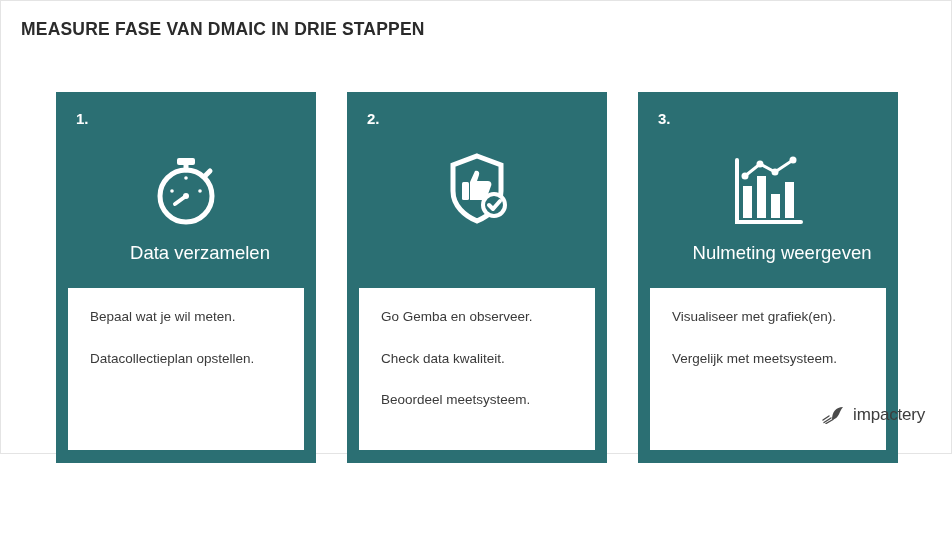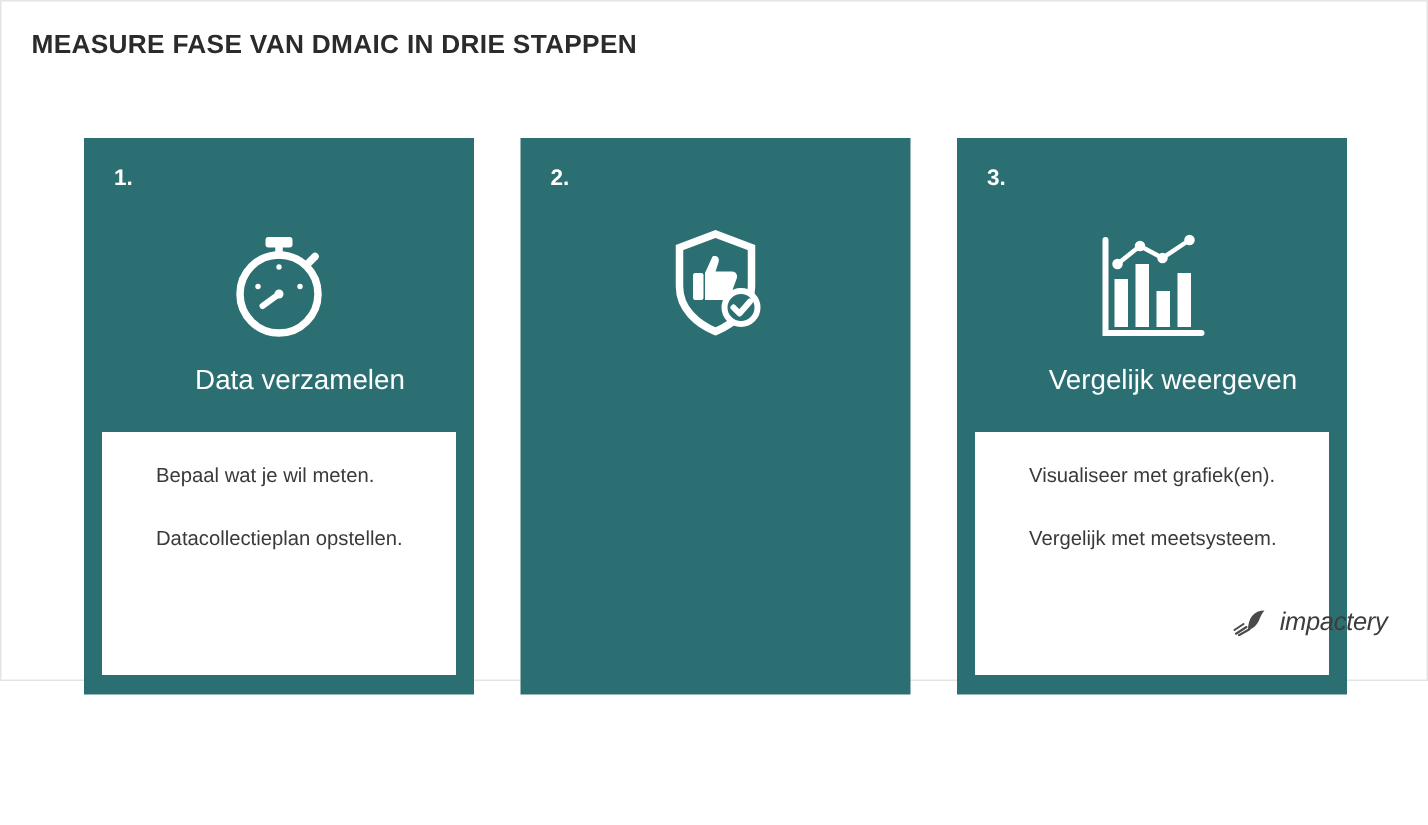--- a/index.html
+++ b/index.html
@@ -75,40 +75,39 @@
     font-weight: normal;
   }
   .card-panel {
     position: absolute;
     left: 12px;
     top: 196px;
     width: 236px;
     height: 162px;
     background: #ffffff;
     box-sizing: border-box;
-    padding: 22px 18px 0 36px;
+    padding: 22px 18px 0 22px;
   }
   .bullet {
     color: #3a3a3a;
     font-size: 13.5px;
     line-height: 1;
     margin-bottom: 28px;
     white-space: nowrap;
   }
   .bullet:last-child {
     margin-bottom: 16px;
   }
   .footer {
     position: absolute;
     right: 26px;
     bottom: 28px;
     display: flex;
     align-items: center;
     gap: 7px;
-    font-style: italic;
   }
   .logo-mark {
     width: 24px;
     height: 18px;
     position: relative;
     display: inline-block;
   }
   .brand-name {
     font-size: 17px;
     color: #3d3d3d;
@@ -156,20 +155,25 @@
       <div class="card-number">2.</div>
       <div class="icon-wrap">
         <svg width="86" height="86" viewBox="0 0 86 86" aria-hidden="true">
           <path d="M43 10 L67 19 V45 C67 60 55 70 43 75 C31 70 19 60 19 45 V19 Z" fill="none" stroke="#ffffff" stroke-width="5"></path>
           <path d="M36 50 V36 L41 25 C44 24 46 26 45 29 L43 35 H54 C57 35 58 38 57 40 L53 51 C52 53 50 54 48 54 H36 Z" fill="#ffffff"></path>
           <rect x="28" y="36" width="7" height="18" rx="1.5" fill="#ffffff"></rect>
           <circle cx="60" cy="59" r="11" fill="#2b6f73" stroke="#ffffff" stroke-width="4"></circle>
           <path d="M55 59 L59 63 L66 55" fill="none" stroke="#ffffff" stroke-width="4" stroke-linecap="round" stroke-linejoin="round"></path>
         </svg>
       </div>
+      <div class="card-panel">
+        <div class="bullet">Go Gemba en observeer.</div>
+        <div class="bullet">Check data kwaliteit.</div>
+        <div class="bullet">Beoordeel meetsysteem.</div>
+      </div>
     </div>
 
     <div class="card">
       <div class="card-number">3.</div>
       <div class="icon-wrap">
         <svg width="90" height="86" viewBox="0 0 90 86" aria-hidden="true">
           <g fill="#ffffff">
             <rect x="20" y="40" width="9" height="32"></rect>
             <rect x="34" y="30" width="9" height="42"></rect>
             <rect x="48" y="48" width="9" height="24"></rect>
@@ -180,21 +184,21 @@
           </g>
           <g fill="#ffffff">
             <circle cx="22" cy="30" r="3.5"></circle>
             <circle cx="37" cy="18" r="3.5"></circle>
             <circle cx="52" cy="26" r="3.5"></circle>
             <circle cx="70" cy="14" r="3.5"></circle>
           </g>
           <path d="M14 14 L14 76 L78 76" fill="none" stroke="#ffffff" stroke-width="4" stroke-linecap="round"></path>
         </svg>
       </div>
-      <div class="card-heading">Vergelijk weergeven</div>
+      <div class="card-heading">Nulmeting weergeven</div>
       <div class="card-panel">
         <div class="bullet">Visualiseer met grafiek(en).</div>
         <div class="bullet">Vergelijk met meetsysteem.</div>
       </div>
     </div>
 
   </div>
 
   <div class="footer">
     <span class="logo-mark">

